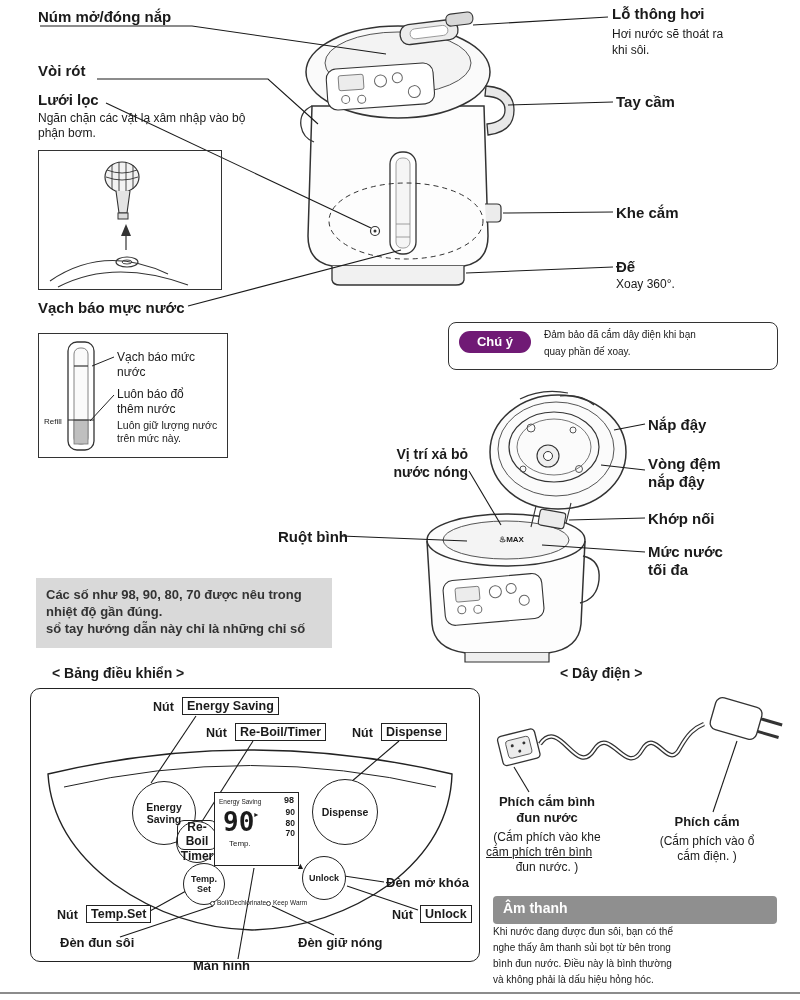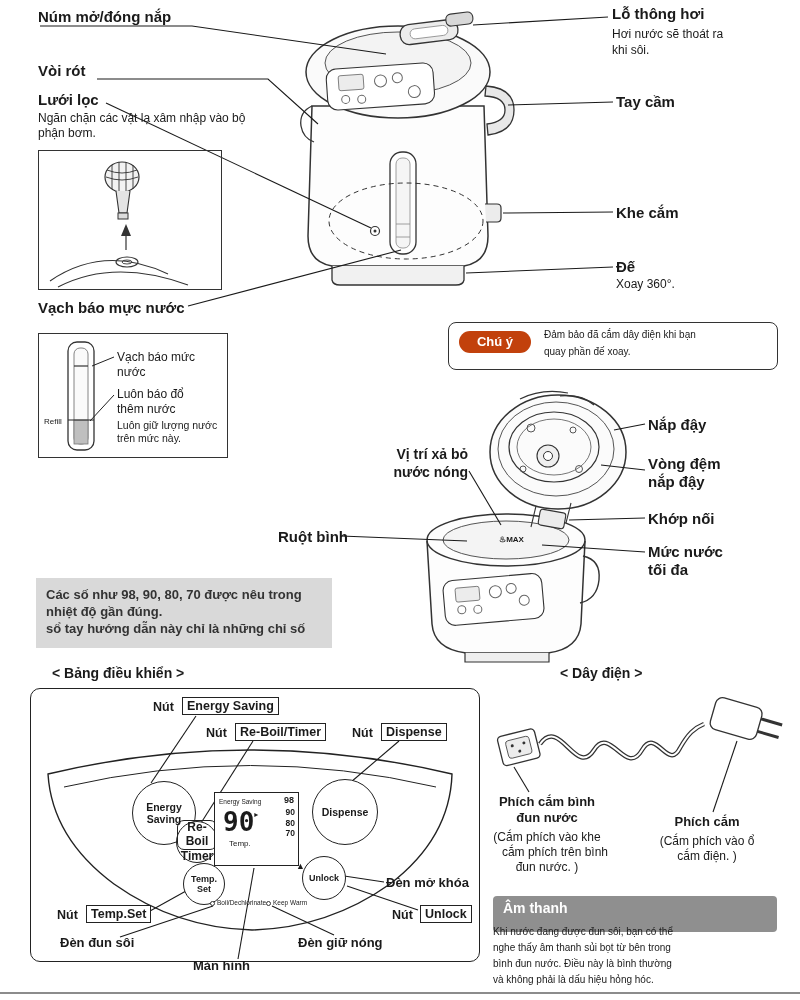--- a/index.html
+++ b/index.html
@@ -9,21 +9,21 @@
   #art { position:absolute; left:0; top:0; }
   .abs { position:absolute; white-space:nowrap; }
   .b15 { font-size:15px; font-weight:bold; }
   .b14 { font-size:14px; font-weight:bold; }
   .b13 { font-size:13px; font-weight:bold; }
   .b125 { font-size:12.5px; font-weight:bold; }
   .t12 { font-size:12px; }
   .t125 { font-size:10px; }
   .t105 { font-size:10.5px; }
   .inset { position:absolute; border:1.5px solid #333; }
-  .badge { background:#c2410c; color:#fff; border-radius:11px; text-align:center; font-weight:bold; font-size:13px; line-height:22px; }
+  .badge { background:#701a75; color:#fff; border-radius:11px; text-align:center; font-weight:bold; font-size:13px; line-height:22px; }
   .graybox { position:absolute; background:#d9d9d9; padding:8px 10px; }
   .graybox div { font-size:13px; font-weight:bold; color:#333; line-height:17px; white-space:nowrap; }
   .boxlbl { border:1.3px solid #222; padding:0 4px; font-weight:bold; font-size:12.5px; background:#fff; display:inline-block; line-height:16px; }
   .circle { position:absolute; border:1.7px solid #222; border-radius:50%; background:#fff; display:flex; flex-direction:column; align-items:center; justify-content:center; text-align:center; font-weight:bold; z-index:2; }
   .circle span { display:block; line-height:1.15; }
   .pill { border:1px solid #222; border-radius:7px; padding:0 3px; }
   .lcd { position:absolute; border:1.7px solid #222; background:#fff; z-index:2; }
   .lcd-top { display:flex; justify-content:space-between; align-items:flex-end; font-size:6.5px; padding:2px 4px 0 4px; }
   .lcd-98 { font-size:9px; font-weight:bold; }
   .lcd-mid { display:flex; align-items:flex-start; padding:2px 3px 0 8px; }
@@ -297,25 +297,25 @@
   <div class="abs b13" style="left:193px; top:958px;">Màn hình</div>
   <div class="abs b13" style="left:298px; top:935px;">Đèn giữ nóng</div>
   <span class="abs b125" style="left:392px; top:908px;">Nút</span>
   <span class="abs boxlbl" style="left:420px; top:905px;">Unlock</span>
   <div class="abs b13" style="left:386px; top:875px;">Đèn mở khóa</div>
 
   <div class="abs b14" style="left:560px; top:665px;">&lt; Dây điện &gt;</div>
   <div class="abs b13" style="left:492px; top:794px; width:110px; text-align:center;">Phích cắm bình</div>
   <div class="abs b13" style="left:492px; top:810px; width:110px; text-align:center;">đun nước</div>
   <div class="abs t12" style="left:486px; top:830px; width:122px; text-align:center;">(Cắm phích vào khe</div>
-  <div class="abs t12" style="left:486px; top:845px; width:122px; text-align:right;">cắm phích trên bình</div>
+  <div class="abs t12" style="left:486px; top:845px; width:122px; text-align:left;text-decoration:underline;">cắm phích trên bình</div>
   <div class="abs t12" style="left:486px; top:860px; width:122px; text-align:center;">đun nước. )</div>
   <div class="abs b13" style="left:652px; top:814px; width:110px; text-align:center;">Phích cắm</div>
   <div class="abs t12" style="left:646px; top:834px; width:122px; text-align:center;">(Cắm phích vào ổ</div>
   <div class="abs t12" style="left:646px; top:849px; width:122px; text-align:center;">cắm điện. )</div>
 
-  <div class="abs soundhdr" style="left:493px; top:896px; width:284px; height:36px;">Âm thanh</div>
+  <div class="abs soundhdr" style="left:493px; top:896px; width:284px; height:28px;">Âm thanh</div>
   <div class="abs t125" style="left:493px; top:926px;">Khi nước đang được đun sôi, bạn có thể</div>
   <div class="abs t125" style="left:493px; top:942px;">nghe thấy âm thanh sủi bọt từ bên trong</div>
   <div class="abs t125" style="left:493px; top:958px;">bình đun nước. Điều này là bình thường</div>
   <div class="abs t125" style="left:493px; top:974px;">và không phải là dấu hiệu hỏng hóc.</div>
 
 </div>
 
 </body></html>

